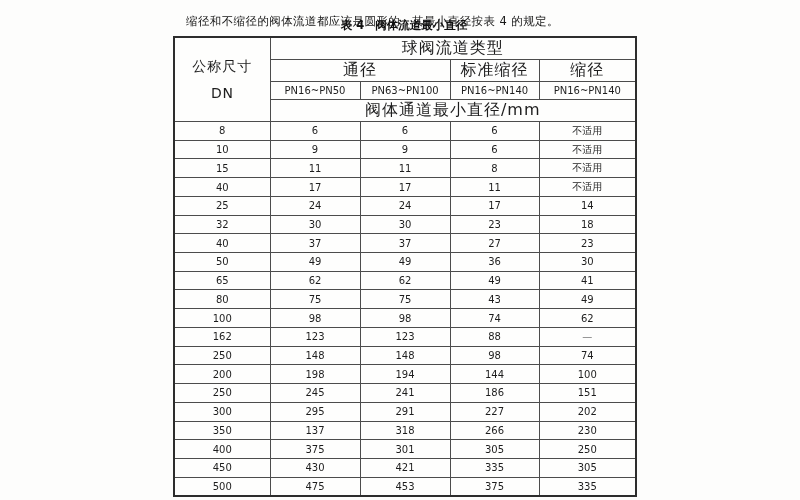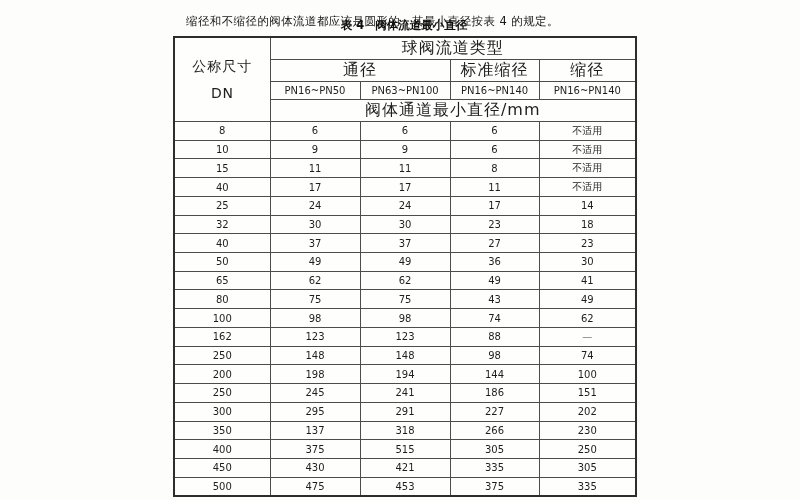--- a/index.html
+++ b/index.html
@@ -221,21 +221,21 @@
         <tr>
           <td>350</td>
           <td>137</td>
           <td>318</td>
           <td>266</td>
           <td>230</td>
         </tr>
         <tr>
           <td>400</td>
           <td>375</td>
-          <td>515</td>
+          <td>301</td>
           <td>305</td>
           <td>250</td>
         </tr>
         <tr>
           <td>450</td>
           <td>430</td>
           <td>421</td>
           <td>335</td>
           <td>305</td>
         </tr>

